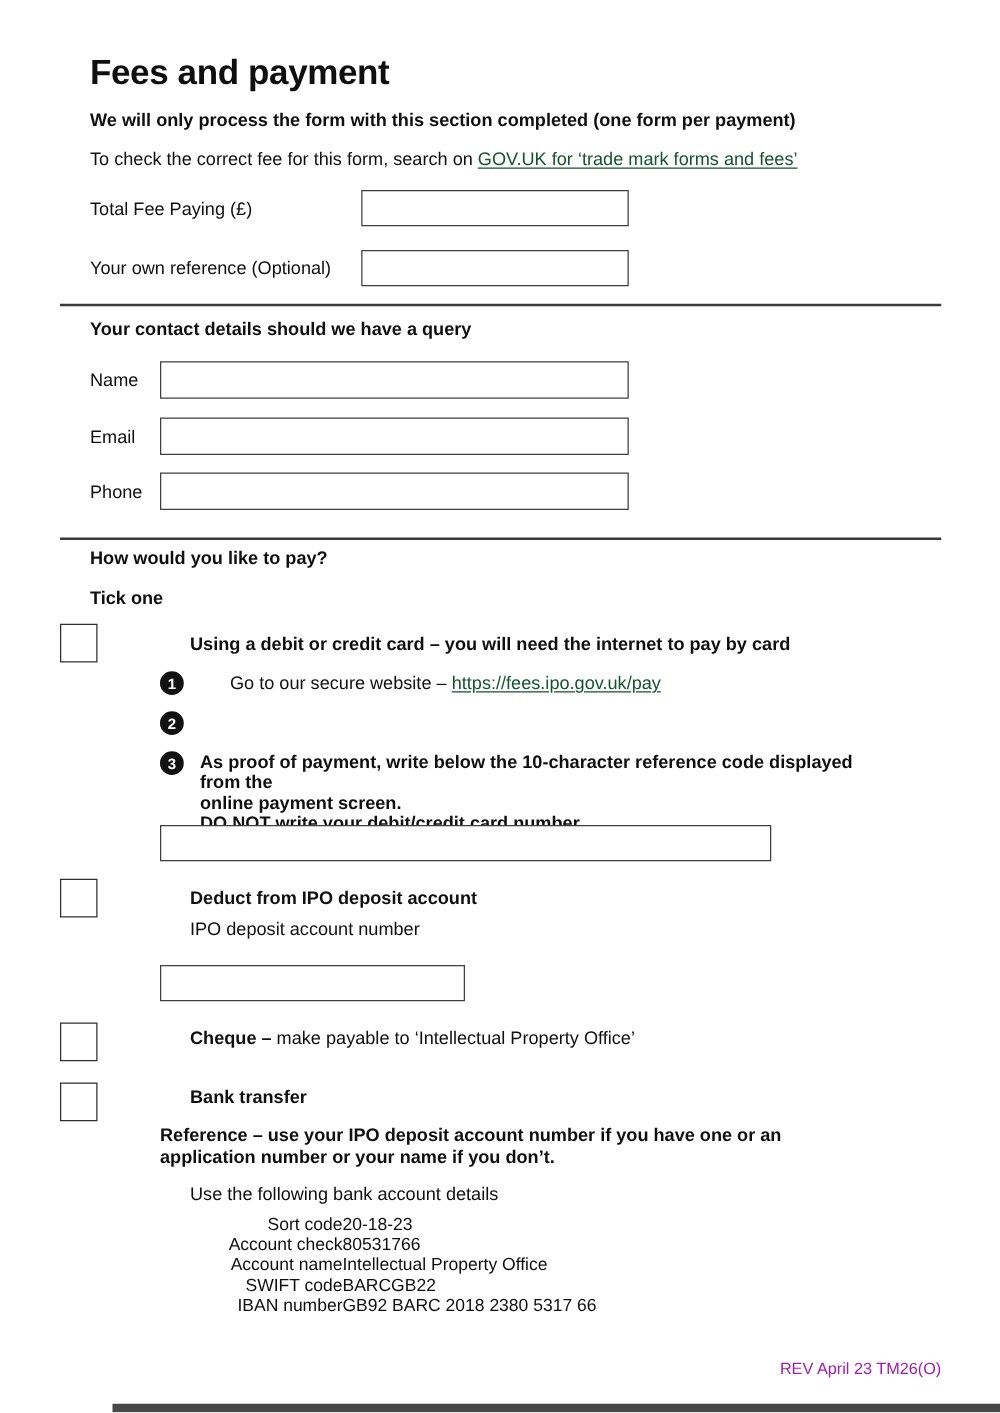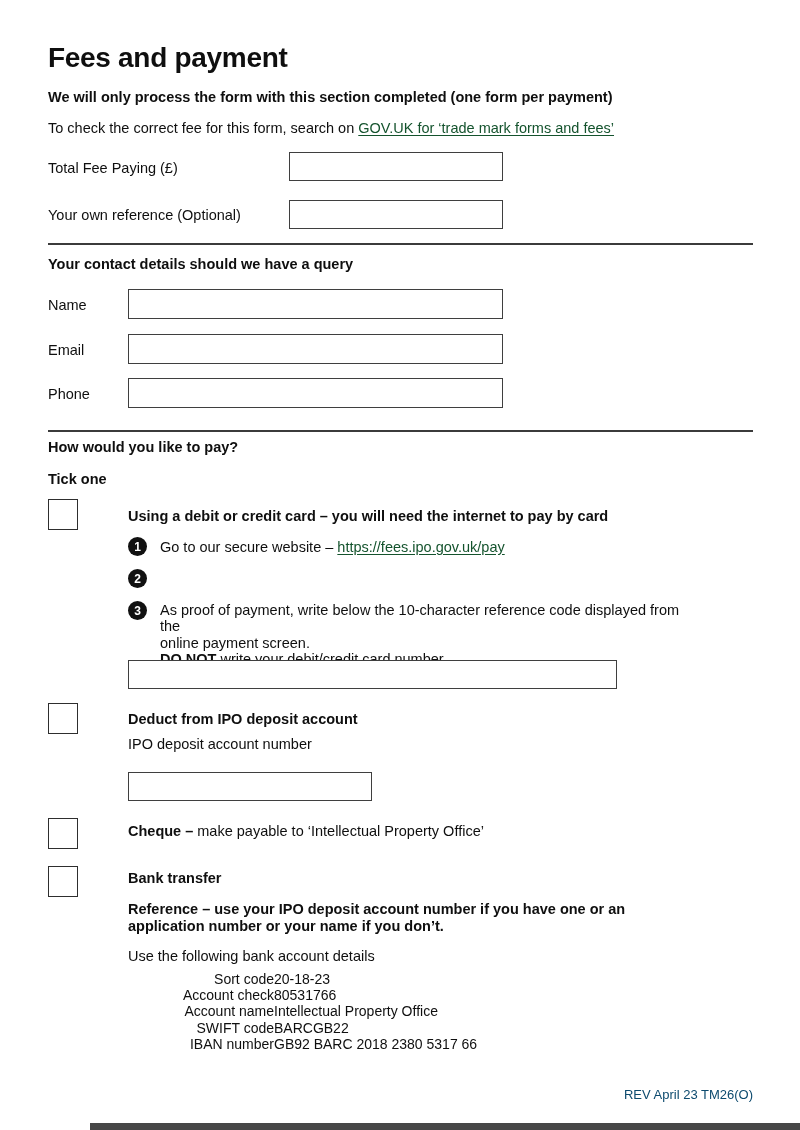--- a/index.html
+++ b/index.html
@@ -2,45 +2,45 @@
 <html><head>
 <meta charset="utf-8">
 <style>
   html,body{margin:0;padding:0;background:#ffffff;}
   .page{
     position:relative;width:800px;height:1130px;background:#ffffff;
     font-family:"Liberation Sans","DejaVu Sans",sans-serif;
     color:#0f0f0f;overflow:hidden;
   }
   .abs{position:absolute;}
-  .nowrap{white-space:nowrap;}
+  .nowrap{white-space:nowrap;margin-left:24px;}
   .h1{font-size:28px;font-weight:700;line-height:1.1;letter-spacing:-0.3px;}
   .b14{font-size:14.5px;font-weight:700;}
   .t14{font-size:14.5px;font-weight:400;}
   .link{color:#14532d;text-decoration:underline;text-underline-offset:2px;cursor:pointer;}
   .rule{height:2px;background:#3b3b3b;width:705px;}
   .field{
     position:absolute;background:#ffffff;border:1.7px solid #3f3f3f;
     box-sizing:border-box;font-family:inherit;font-size:14px;padding:0 6px;border-radius:0;
   }
   .checkbox{
     position:absolute;width:30px;height:31px;background:#fff;
     border:1.6px solid #2e2e2e;box-sizing:border-box;cursor:pointer;
   }
   .stepnum{
     position:absolute;width:19px;height:19px;border-radius:50%;background:#111;
     color:#fff;font-size:12px;font-weight:700;display:flex;align-items:center;
     justify-content:center;line-height:1;
   }
   .steptext{font-size:14.5px;}
-  .wrapblock{width:540px;line-height:16.4px;font-size:14.5px;}
+  .wrapblock{width:540px;line-height:16.4px;font-size:14.5px;font-weight:bold;}
   .banktable{font-size:14px;line-height:16.2px;}
   .bankrow{display:flex;}
   .banklabel{width:146px;flex:0 0 146px;}
-  .footer{font-size:13px;color:#0c4a6e;}
+  .footer{font-size:13px;color:#a21caf;}
   .bottombar{position:absolute;left:90px;top:1123px;width:710px;height:7px;background:#474747;}
 </style>
 </head>
 <body>
 
 <div class="page">
 
   <div class="abs h1 nowrap" style="left:48px;top:43px;">Fees and payment</div>
   <div class="abs b14 nowrap" style="left:48px;top:89px;">We will only process the form with this section completed (one form per payment)</div>
   <div class="abs t14 nowrap" style="left:48px;top:120px;">

